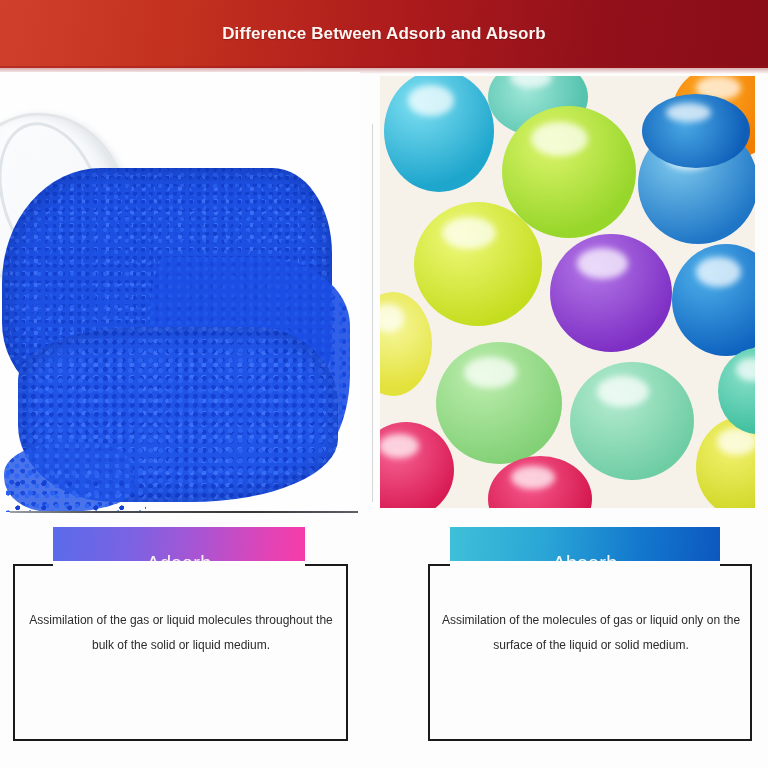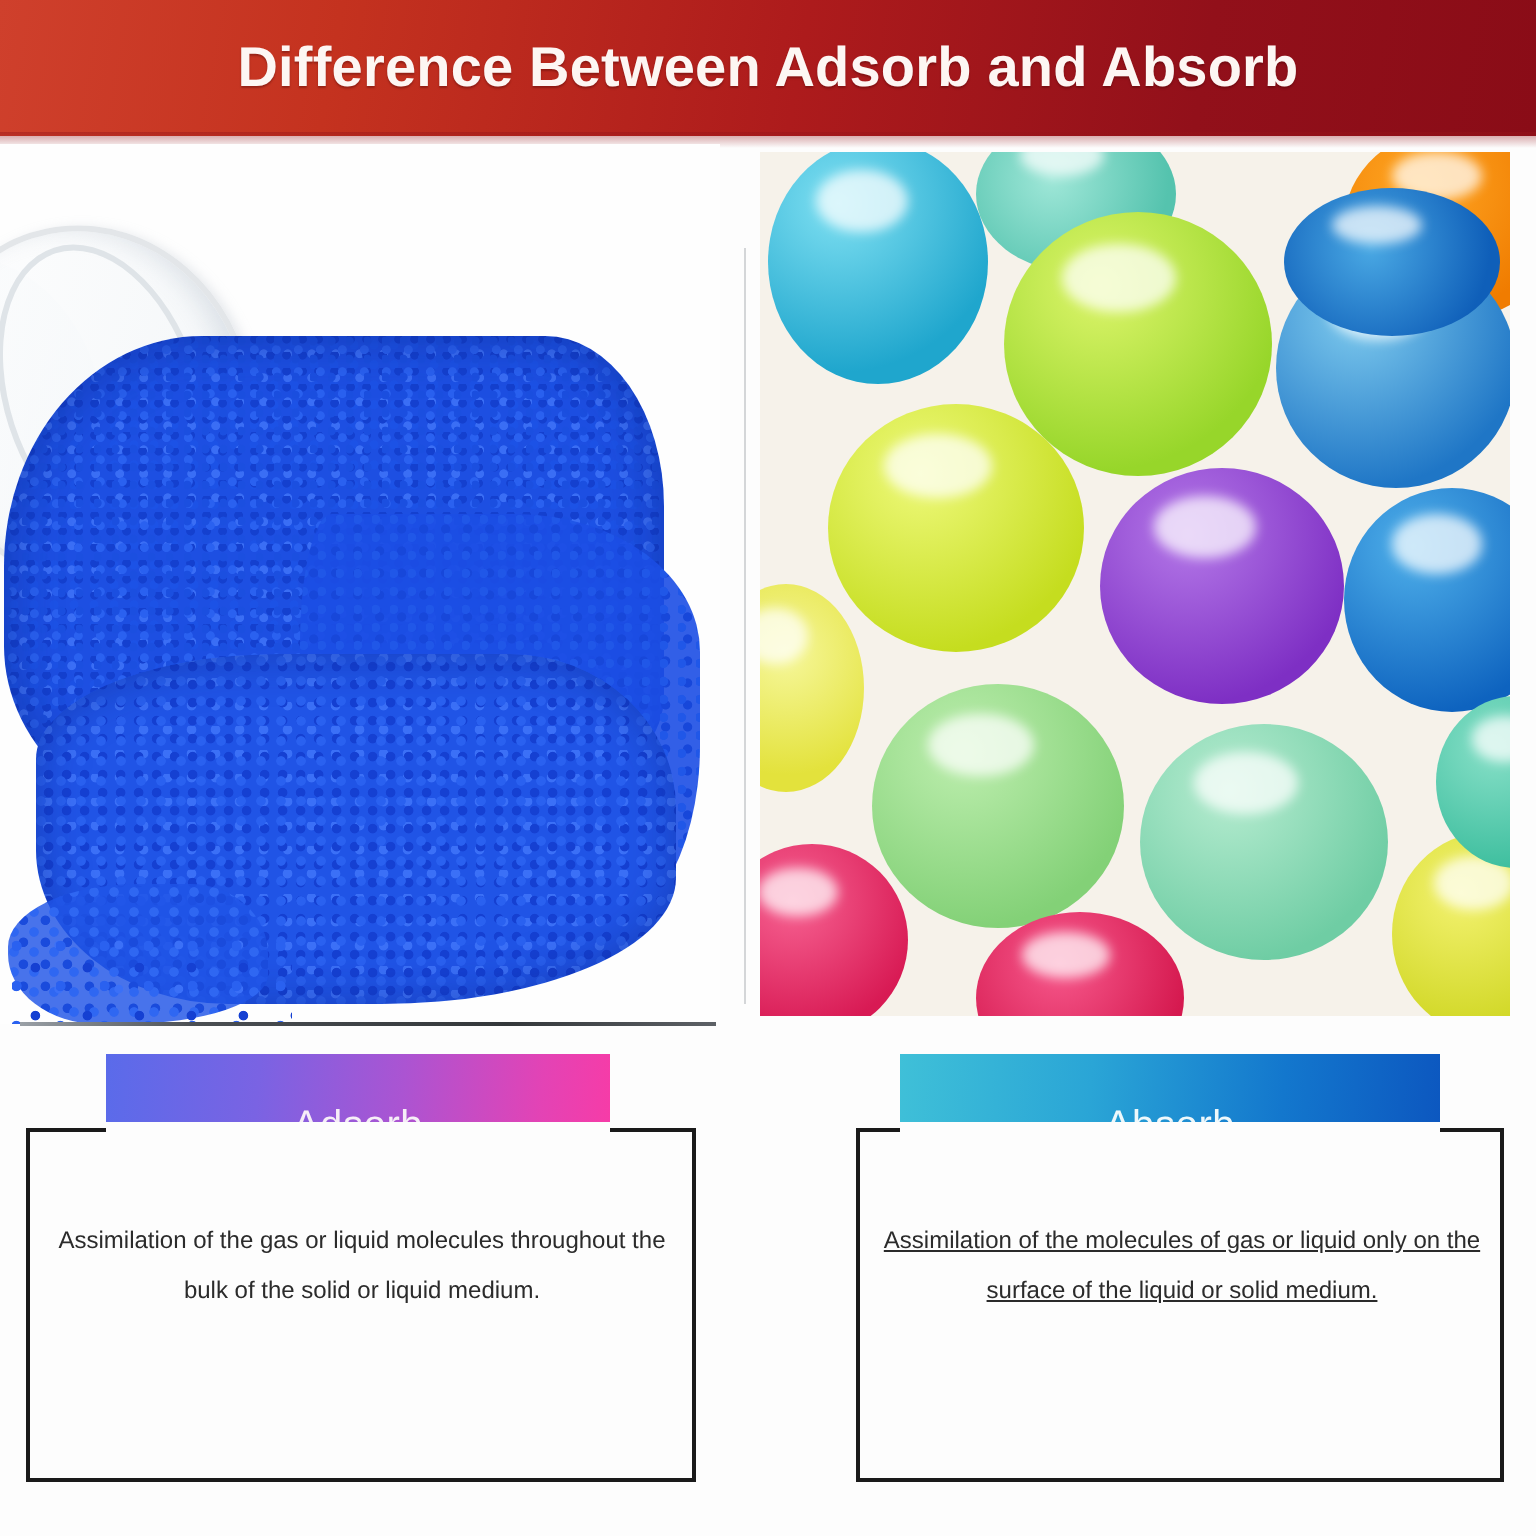--- a/index.html
+++ b/index.html
@@ -27,21 +27,21 @@
     left: 0; top: 0;
     width: 768px;
     height: 68px;
     background: linear-gradient(100deg, #cf402c 0%, #c4321f 22%, #ad1b1c 52%, #92101a 78%, #8a0c17 100%);
     display: flex;
     align-items: center;
     justify-content: center;
   }
   .header-title {
     color: #fdf6f3;
-    font-size: 28px;
+    font-size: 17px;
     font-weight: bold;
     letter-spacing: 0.1px;
     text-align: center;
     font-family: "Liberation Sans", sans-serif;
     text-shadow: 0 1px 1px rgba(60,0,0,0.35);
   }
   .header-fade {
     position: absolute;
     left: 0; top: 66px;
     width: 768px; height: 8px;
@@ -229,21 +229,21 @@
 
   .desc-text {
     position: absolute;
     color: #2b2b2b;
     font-size: 12px;
     line-height: 25px;
     text-align: center;
     font-family: "Liberation Sans", sans-serif;
   }
   .desc-text-left  { left: 21px;  top: 608px; width: 320px; }
-  .desc-text-right { left: 436px; top: 608px; width: 310px; text-decoration: underline; }
+  .desc-text-right { left: 436px; top: 608px; width: 310px; }
 </style>
 </head>
 <body>
 
 <div class="page">
 
   <div class="header">
     <div class="header-title">Difference Between Adsorb and Absorb</div>
   </div>
   <div class="header-fade"></div>

